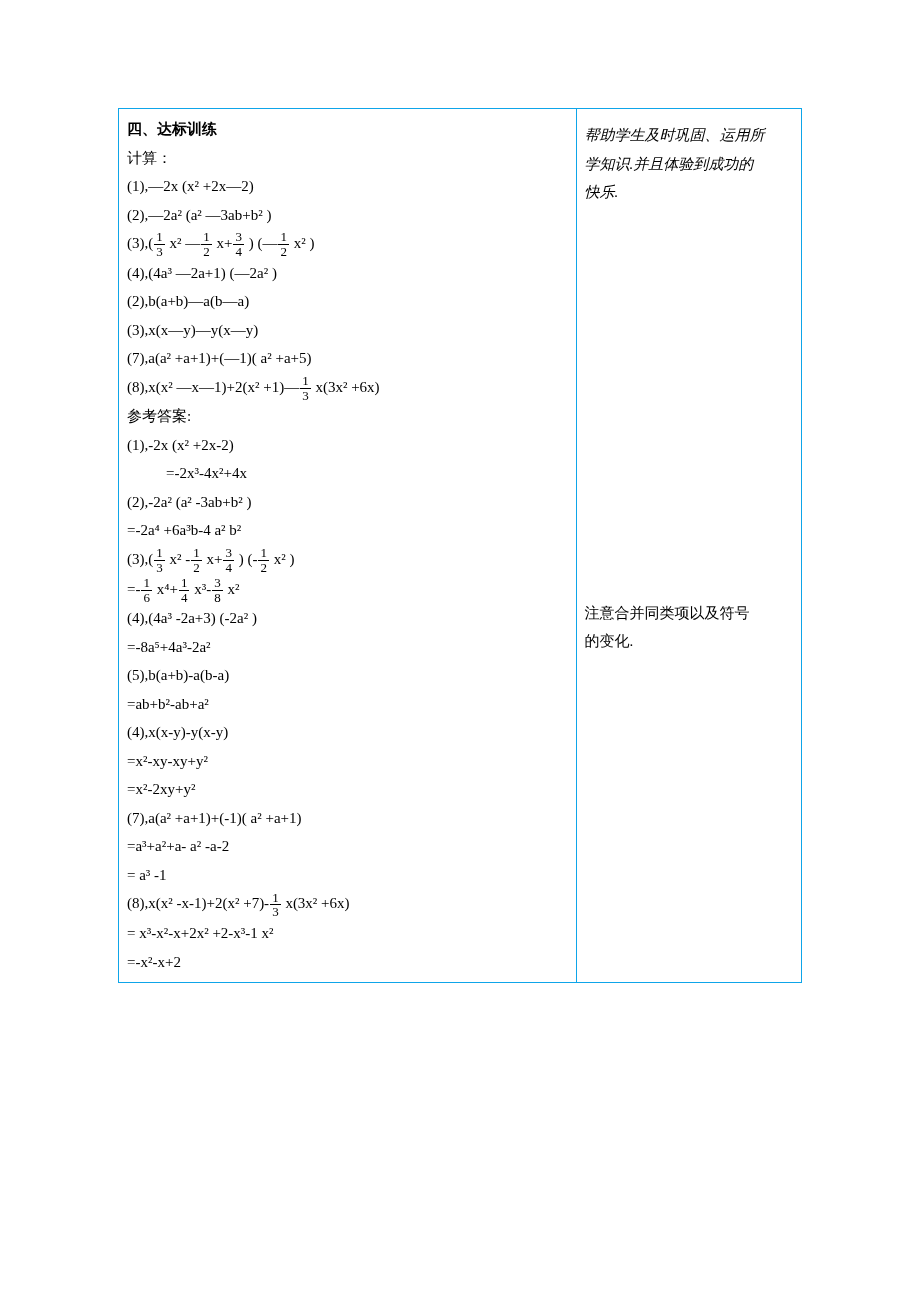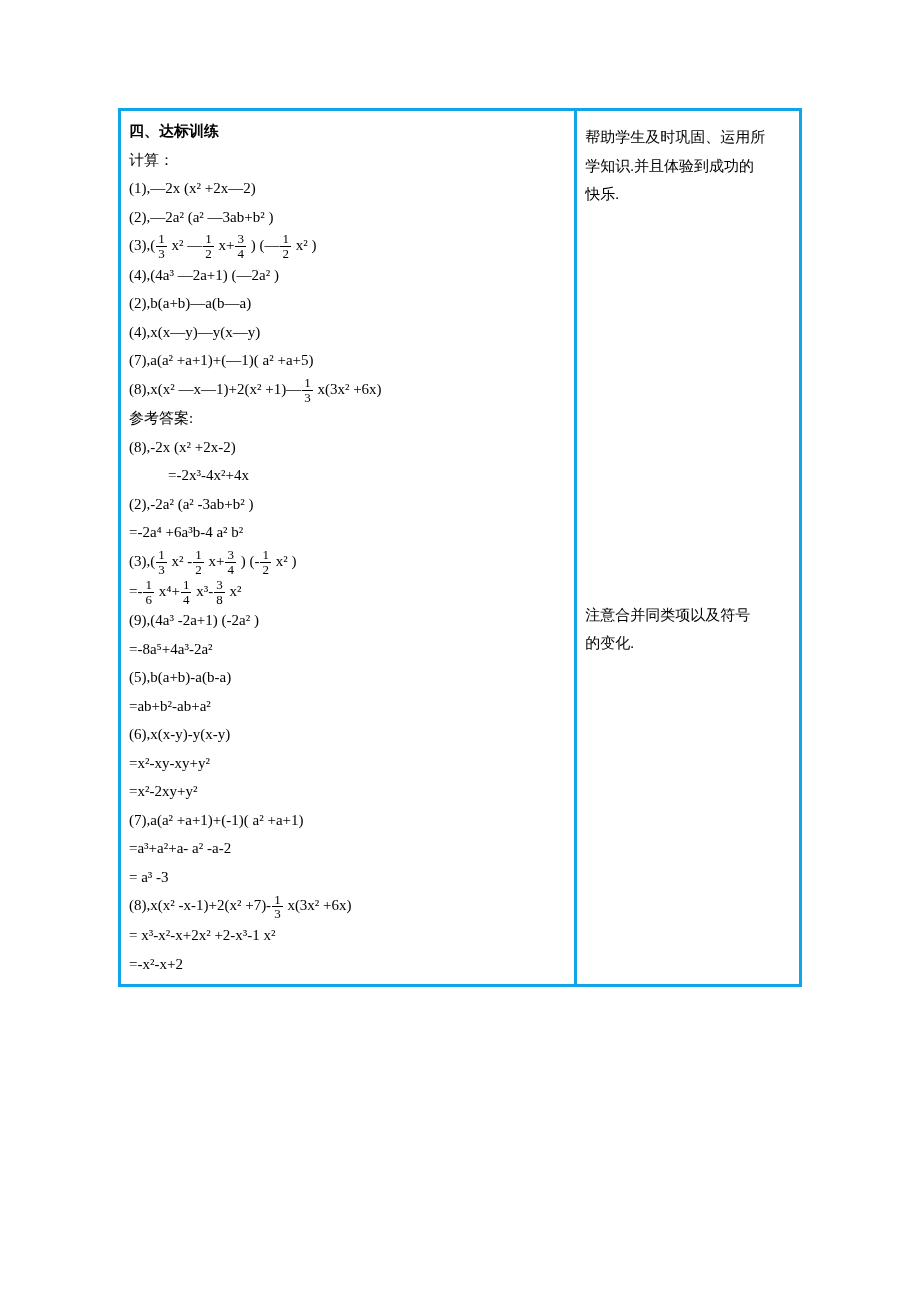--- a/index.html
+++ b/index.html
@@ -15,21 +15,21 @@
     width: 920px;
     min-height: 1302px;
     box-sizing: border-box;
     padding: 108px 118px 100px 118px;
   }
   table.doc {
     border-collapse: collapse;
     width: 100%;
   }
   table.doc td {
-    border: 3px solid #0ea5e9;
+    border: 1px solid #0ea5e9;
     vertical-align: top;
     padding: 6px 8px;
     margin-top: 42px;
   }
   td.left {
     width: 67%;
   }
   td.right {
     width: 33%;
   }
@@ -53,21 +53,21 @@
   }
   .frac .num {
     display: block;
     padding: 0 2px;
   }
   .frac .den {
     display: block;
     border-top: 1px solid #000;
     padding: 0 2px;
   }
-  .right-block1 { margin-top: 6px; }
+  .right-block1 { margin-top: 6px; font-style: italic; }
   .right-block2 { margin-top: 392px; }
 </style>
 </head>
 <body>
 
 <div class="page">
 <table class="doc">
 <tbody>
         <tr>
 <td class="left">
@@ -77,56 +77,56 @@
 
 <p class="line">(1),—2x (x² +2x—2)</p>
 <p class="line">(2),—2a²  (a² —3ab+b² )</p>
 
 <p class="line">
   <span>(3),(</span><span class="frac"><span class="num">1</span><span class="den">3</span></span><span> x² —</span><span class="frac"><span class="num">1</span><span class="den">2</span></span><span> x+</span><span class="frac"><span class="num">3</span><span class="den">4</span></span><span> ) (—</span><span class="frac"><span class="num">1</span><span class="den">2</span></span><span> x² )</span>
 </p>
 
 <p class="line">(4),(4a³ —2a+1) (—2a² )</p>
 <p class="line">(2),b(a+b)—a(b—a)</p>
-<p class="line">(4),x(x—y)—y(x—y)</p>
+<p class="line">(3),x(x—y)—y(x—y)</p>
 <p class="line">(7),a(a² +a+1)+(—1)( a² +a+5)</p>
 
 <p class="line">
   <span>(8),x(x² —x—1)+2(x² +1)—</span><span class="frac"><span class="num">1</span><span class="den">3</span></span><span> x(3x² +6x)</span>
 </p>
 
 <p class="line">参考答案:</p>
 
-<p class="line">(8),-2x (x² +2x-2)</p>
+<p class="line">(1),-2x (x² +2x-2)</p>
 <p class="line indent">=-2x³-4x²+4x</p>
 
 <p class="line">(2),-2a²  (a² -3ab+b² )</p>
 <p class="line">=-2a⁴ +6a³b-4 a² b²</p>
 
 <p class="line">
   <span>(3),(</span><span class="frac"><span class="num">1</span><span class="den">3</span></span><span> x² -</span><span class="frac"><span class="num">1</span><span class="den">2</span></span><span> x+</span><span class="frac"><span class="num">3</span><span class="den">4</span></span><span> ) (-</span><span class="frac"><span class="num">1</span><span class="den">2</span></span><span> x² )</span>
 </p>
 
 <p class="line">
   <span>=-</span><span class="frac"><span class="num">1</span><span class="den">6</span></span><span> x⁴+</span><span class="frac"><span class="num">1</span><span class="den">4</span></span><span> x³-</span><span class="frac"><span class="num">3</span><span class="den">8</span></span><span> x²</span>
 </p>
 
-<p class="line">(9),(4a³ -2a+1) (-2a² )</p>
+<p class="line">(4),(4a³ -2a+3) (-2a² )</p>
 <p class="line">=-8a⁵+4a³-2a²</p>
 
 <p class="line">(5),b(a+b)-a(b-a)</p>
 <p class="line">=ab+b²-ab+a²</p>
 
-<p class="line">(6),x(x-y)-y(x-y)</p>
+<p class="line">(4),x(x-y)-y(x-y)</p>
 <p class="line">=x²-xy-xy+y²</p>
 <p class="line">=x²-2xy+y²</p>
 
 <p class="line">(7),a(a² +a+1)+(-1)( a² +a+1)</p>
 <p class="line">=a³+a²+a- a² -a-2</p>
-<p class="line">= a³ -3</p>
+<p class="line">= a³ -1</p>
 
 <p class="line">
   <span>(8),x(x² -x-1)+2(x² +7)-</span><span class="frac"><span class="num">1</span><span class="den">3</span></span><span> x(3x² +6x)</span>
 </p>
 <p class="line">= x³-x²-x+2x² +2-x³-1 x²</p>
 <p class="line">=-x²-x+2</p>
 
 </td>
 <td class="right">
 

